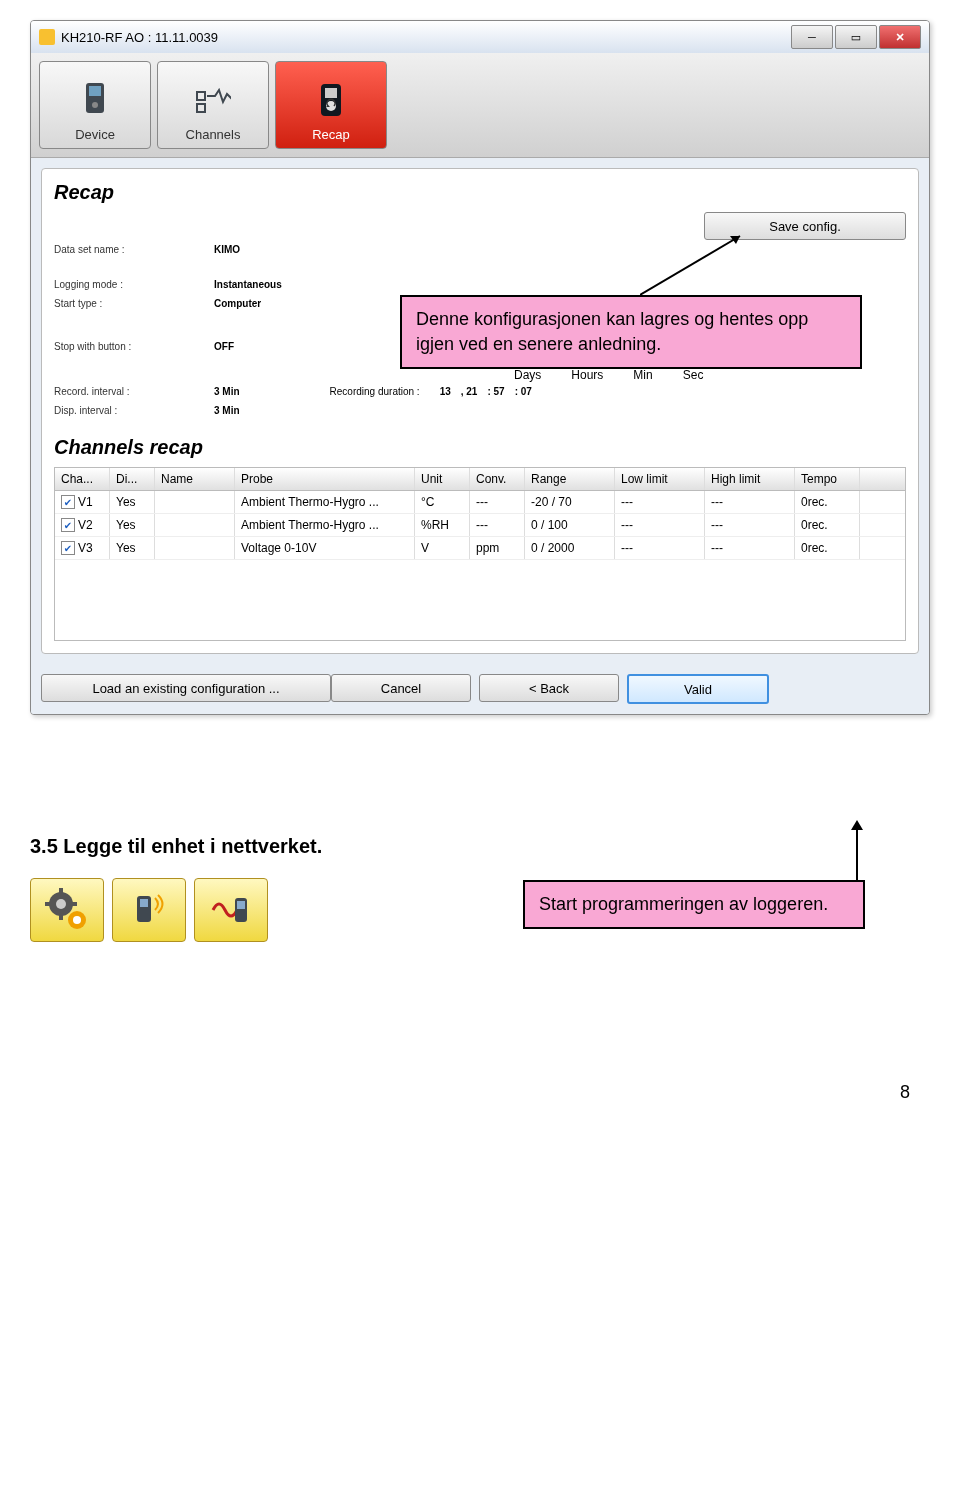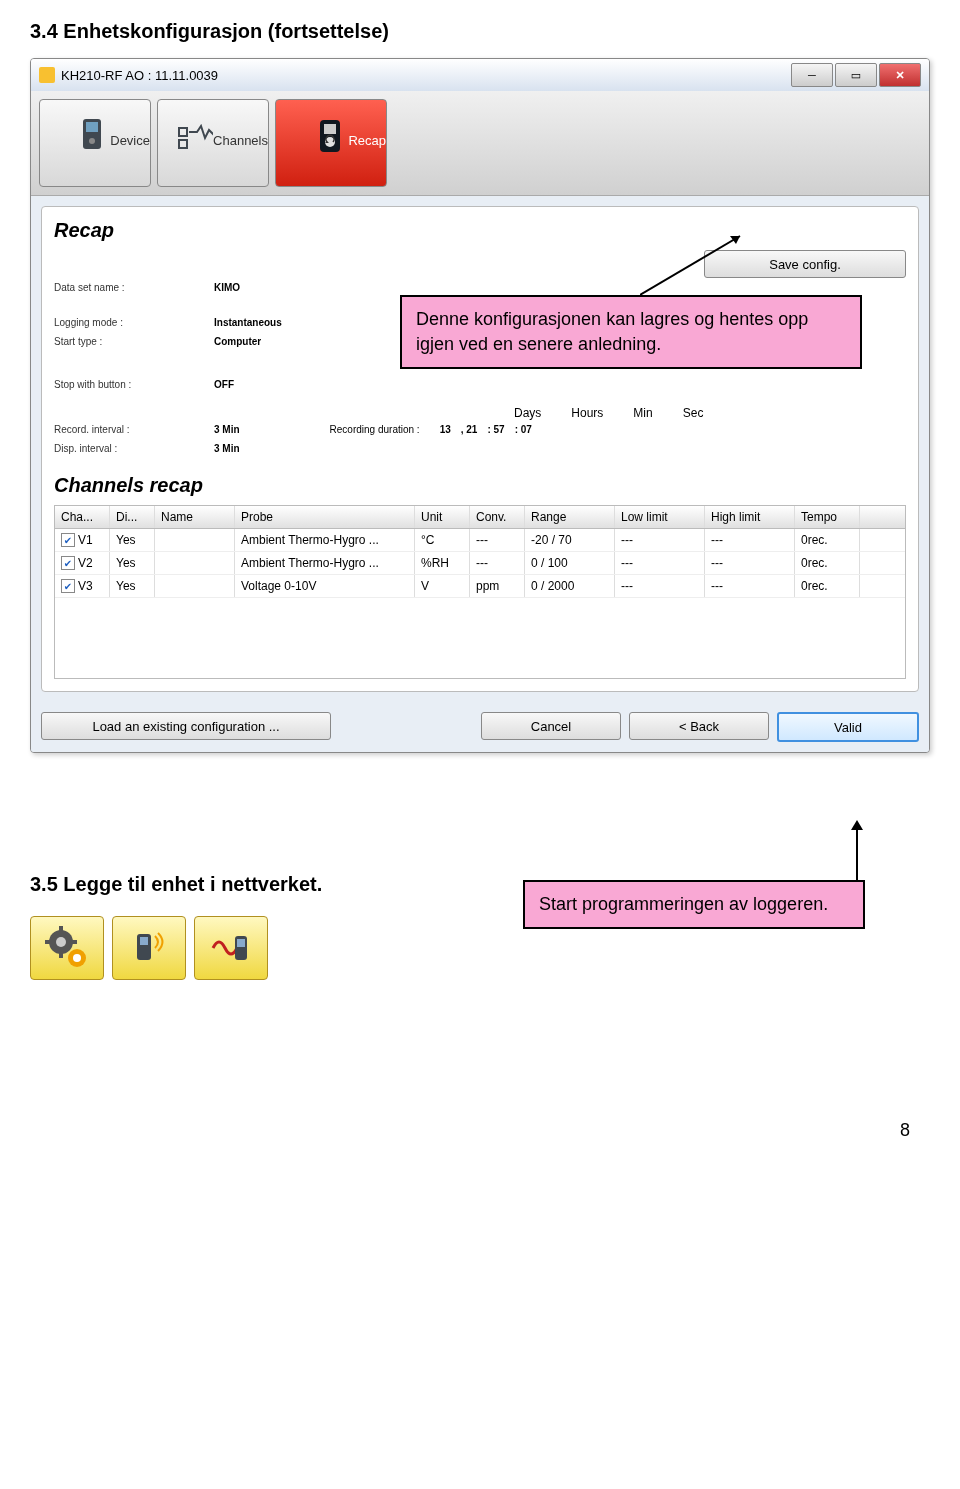--- a/index.html
+++ b/index.html
@@ -5,62 +5,61 @@
 body{margin:0;font-family:Arial,sans-serif;background:#fff;width:960px;padding:20px 30px;box-sizing:border-box}
 .heading{font-size:20px;font-weight:bold;margin-bottom:15px}
 .window{border:1px solid #888;background:#e8eef5;border-radius:4px;overflow:hidden;box-shadow:2px 2px 5px rgba(0,0,0,.2)}
 .titlebar{background:linear-gradient(#fff,#d8e2ef);padding:4px 8px;display:flex;align-items:center;justify-content:space-between;font-size:13px}
 .title-left{display:flex;align-items:center;gap:6px}
 .app-icon{width:16px;height:16px;background:#f8c030;border-radius:2px}
 .win-controls{display:flex;gap:2px}
 .win-btn{width:40px;height:22px;background:linear-gradient(#f5f5f5,#ccc);border:1px solid #888;border-radius:2px;display:flex;align-items:center;justify-content:center;font-size:11px}
 .win-close{background:linear-gradient(#f07070,#c03030);color:#fff;font-weight:bold}
 .toolbar{background:linear-gradient(#f0f0f0,#d0d0d0);padding:8px;display:flex;gap:6px;border-bottom:1px solid #aaa}
-.tool-btn{width:110px;height:80px;background:linear-gradient(#f8f8f8,#d8d8d8);border:1px solid #888;border-radius:4px;display:flex;flex-direction:row;align-items:center;justify-content:flex-end;padding-bottom:6px;font-size:13px;color:#333;position:relative}
+.tool-btn{width:110px;height:80px;background:linear-gradient(#f8f8f8,#d8d8d8);border:1px solid #888;border-radius:4px;display:flex;flex-direction:column;align-items:center;justify-content:flex-end;padding-bottom:6px;font-size:13px;color:#333;position:relative}
 .tool-btn.active{background:linear-gradient(#ff6050,#d02010);color:#fff}
 .tool-icon{width:36px;height:40px;margin-bottom:6px;display:flex;align-items:center;justify-content:center}
 .content{background:#fff;margin:10px;border:1px solid #bbb;border-radius:4px;padding:12px}
 .section-title{font-size:20px;font-weight:bold;font-style:italic;margin-bottom:8px}
 .row{display:flex;align-items:center;padding:4px 0;font-size:10px}
 .lbl{width:160px;color:#333}
 .val{font-weight:bold;color:#000}
 .save-btn{float:right;width:200px;height:26px;background:linear-gradient(#f8f8f8,#ddd);border:1px solid #888;border-radius:3px;font-size:13px;display:flex;align-items:center;justify-content:center}
 .clear{clear:both}
 .dur-labels{display:flex;gap:30px;font-size:12px;margin-left:460px}
 .dur-row{display:flex;align-items:center}
 .dur-vals{display:flex;gap:10px;font-weight:bold;margin-left:20px}
 .table{border:1px solid #bbb;margin-top:8px}
 .thead{display:flex;background:linear-gradient(#fff,#e0e0e0);border-bottom:1px solid #bbb;font-size:12px}
 .th,.td{padding:4px 6px;border-right:1px solid #ddd;box-sizing:border-box}
 .tr{display:flex;background:#fff;font-size:12px;border-bottom:1px solid #eee}
 .c0{width:55px;display:flex;align-items:center;gap:3px}
 .c1{width:45px}.c2{width:80px}.c3{width:180px}.c4{width:55px}.c5{width:55px}.c6{width:90px}.c7{width:90px}.c8{width:90px}.c9{width:65px}
 .chk{width:12px;height:12px;border:1px solid #888;background:#fff;display:inline-flex;align-items:center;justify-content:center;font-size:10px;color:#2060c0}
 .empty-rows{height:80px;background:#fff}
-.dialog-buttons{display:flex;justify-content:space-between;padding:10px;background:#e8eef5}
+.dialog-buttons{display:flex;padding:10px;background:#e8eef5}
 .dlg-btn{height:26px;background:linear-gradient(#f8f8f8,#ddd);border:1px solid #888;border-radius:3px;font-size:13px;display:flex;align-items:center;justify-content:center;padding:0 14px}
 .dlg-right{display:flex;gap:8px}
 .valid-btn{border:2px solid #4090e0;background:linear-gradient(#f0f8ff,#d0e8ff)}
 .callout{border:2px solid #000;background:#f9a8d4;padding:10px 14px;font-size:18px;position:absolute;line-height:1.4}
 .page-wrap{position:relative}
 .callout1{left:370px;top:275px;width:430px}
 .callout2{right:65px;top:860px;width:310px}
 .heading2{font-size:20px;font-weight:bold;margin-top:120px;margin-bottom:20px}
 .icon-row{display:flex;gap:8px}
 .icon-btn{width:72px;height:62px;background:linear-gradient(#fff8c0,#f0d840);border:1px solid #b09020;border-radius:4px;display:flex;align-items:center;justify-content:center}
 .callout3{left:0;top:1205px;width:220px}
 .page-num{text-align:right;font-size:18px;margin-top:140px;margin-right:20px}
 svg{display:block}
 </style>
 </head>
 <body>
 
 <div class="page-wrap">
 
-<div class="heading">3.4 Enhetskonfigurasjon (fortsettelse)</div>
 
 <div class="window">
   <div class="titlebar">
     <div class="title-left">
       <div class="app-icon"></div>
       <span>KH210-RF AO : 11.11.0039</span>
     </div>
     <div class="win-controls">
       <div class="win-btn">─</div>
       <div class="win-btn">▭</div>

